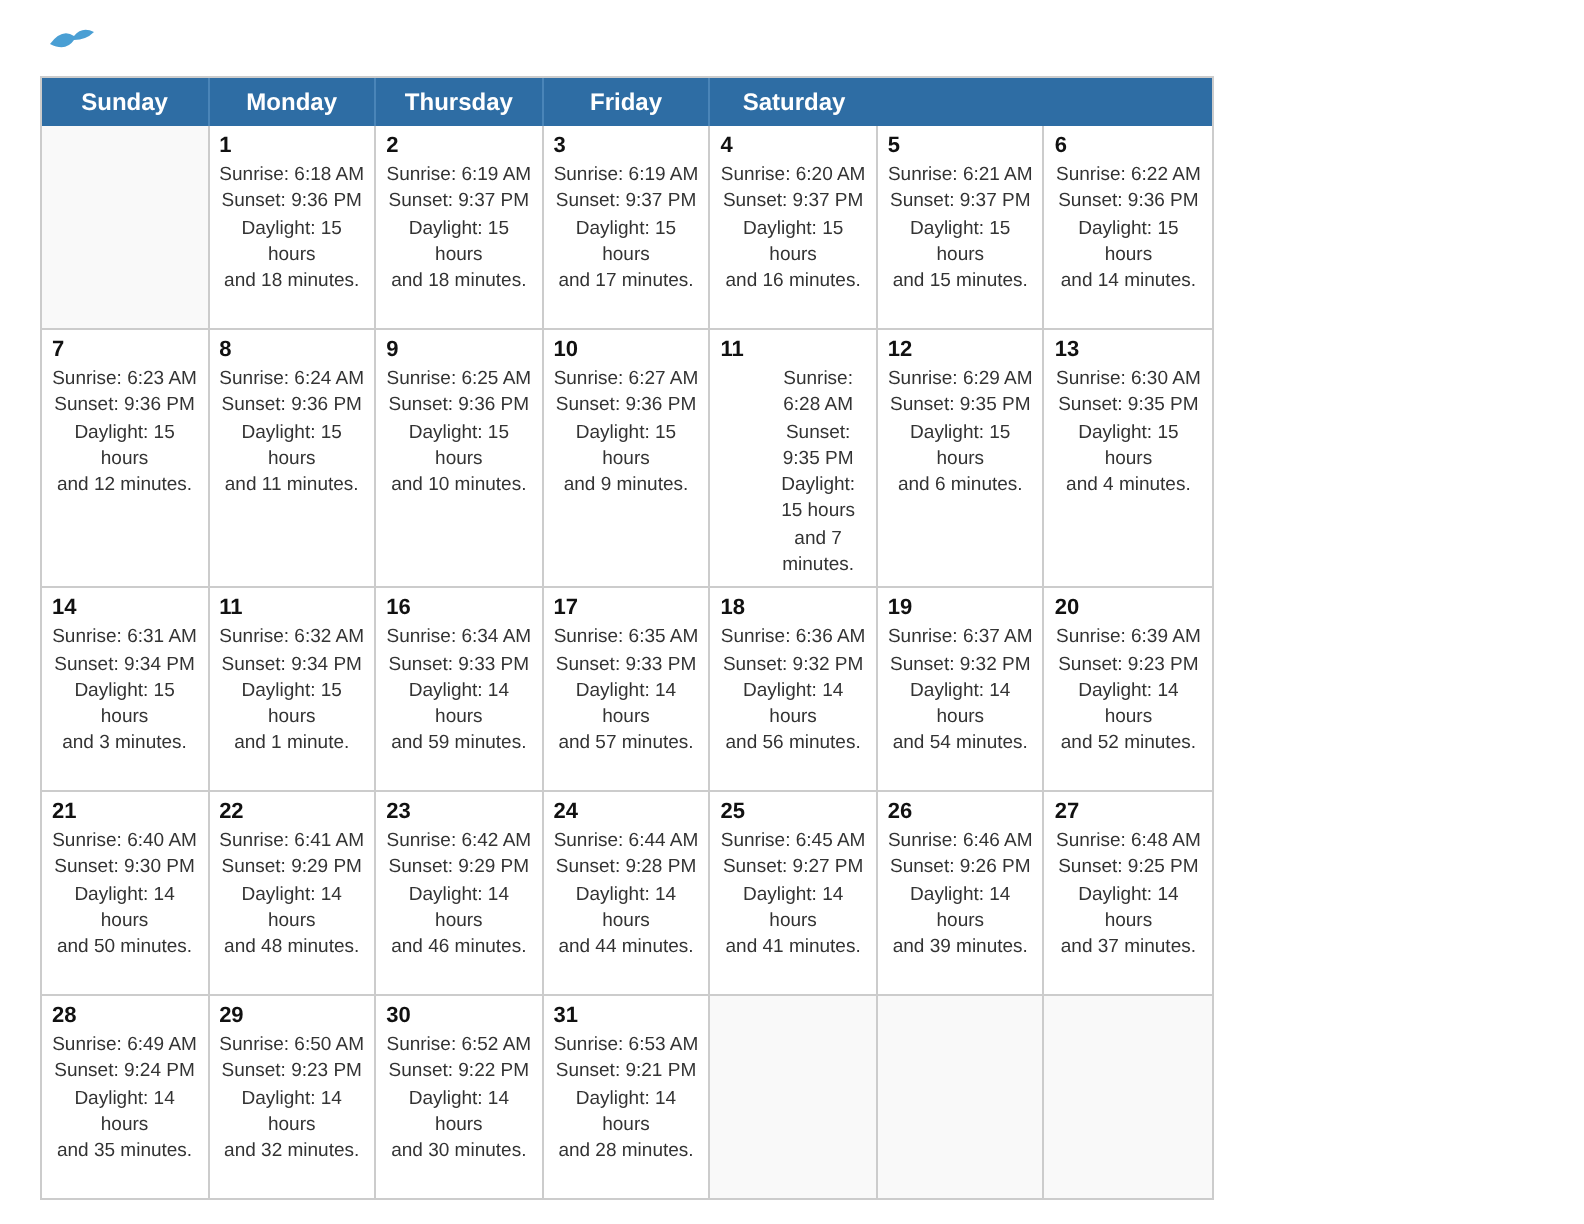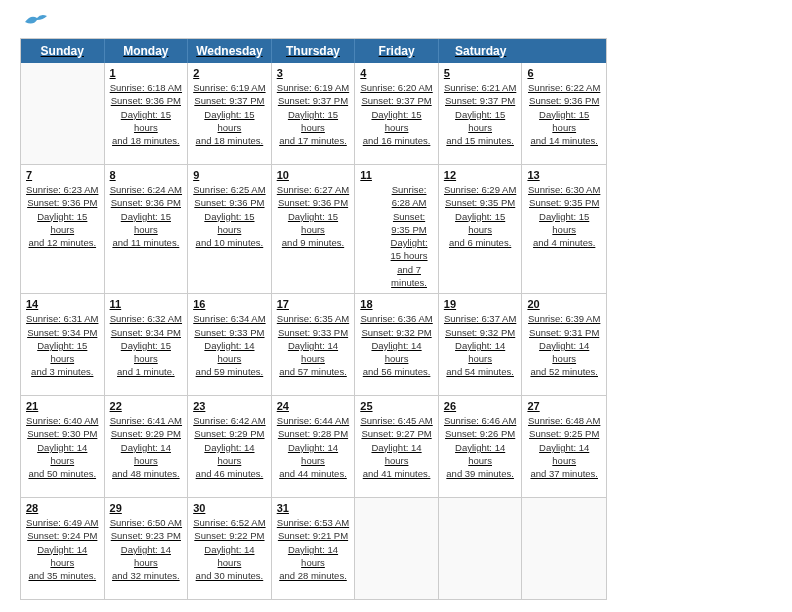--- a/index.html
+++ b/index.html
@@ -9,21 +9,20 @@
       width: 792px;
       height: 612px;
       overflow: hidden;
     }
     .page {
       width: 627px;
       height: 612px;
       padding: 18px 20px 12px 20px;
       display: flex;
       flex-direction: column;
-      text-decoration: underline;
     }
     .header {
       display: flex;
       justify-content: space-between;
       align-items: flex-start;
       margin-bottom: 8px;
     }
     .logo {
       display: flex;
       flex-direction: column;
@@ -126,21 +125,20 @@
     <div class="title-block">
       <div class="month-title"></div>
       <div class="subtitle"></div>
     </div>
   </div>
 
   <div class="calendar">
     <div class="cal-header" id="cal-header-row">
         <div class="cal-header-cell">Sunday</div>
         <div class="cal-header-cell">Monday</div>
-        <div class="cal-header-cell">Wednesday</div>
         <div class="cal-header-cell">Thursday</div>
         <div class="cal-header-cell">Friday</div>
         <div class="cal-header-cell">Saturday</div>
       </div>
     <div class="cal-body" id="cal-body">
         <div class="cal-row">
           <div class="cal-cell empty"></div>
           <div class="cal-cell">
             <span class="day-number">1</span>
             <div class="cell-text" style="white-space: pre-line;">Sunrise: 6:18 AM
@@ -274,21 +272,21 @@
           <div class="cal-cell">
             <span class="day-number">19</span>
             <div class="cell-text" style="white-space: pre-line;">Sunrise: 6:37 AM
 Sunset: 9:32 PM
 Daylight: 14 hours
 and 54 minutes.</div>
           </div>
           <div class="cal-cell">
             <span class="day-number">20</span>
             <div class="cell-text" style="white-space: pre-line;">Sunrise: 6:39 AM
-Sunset: 9:31 PM
+Sunset: 9:23 PM
 Daylight: 14 hours
 and 52 minutes.</div>
           </div>
         </div>
         <div class="cal-row">
           <div class="cal-cell">
             <span class="day-number">21</span>
             <div class="cell-text" style="white-space: pre-line;">Sunrise: 6:40 AM
 Sunset: 9:30 PM
 Daylight: 14 hours

